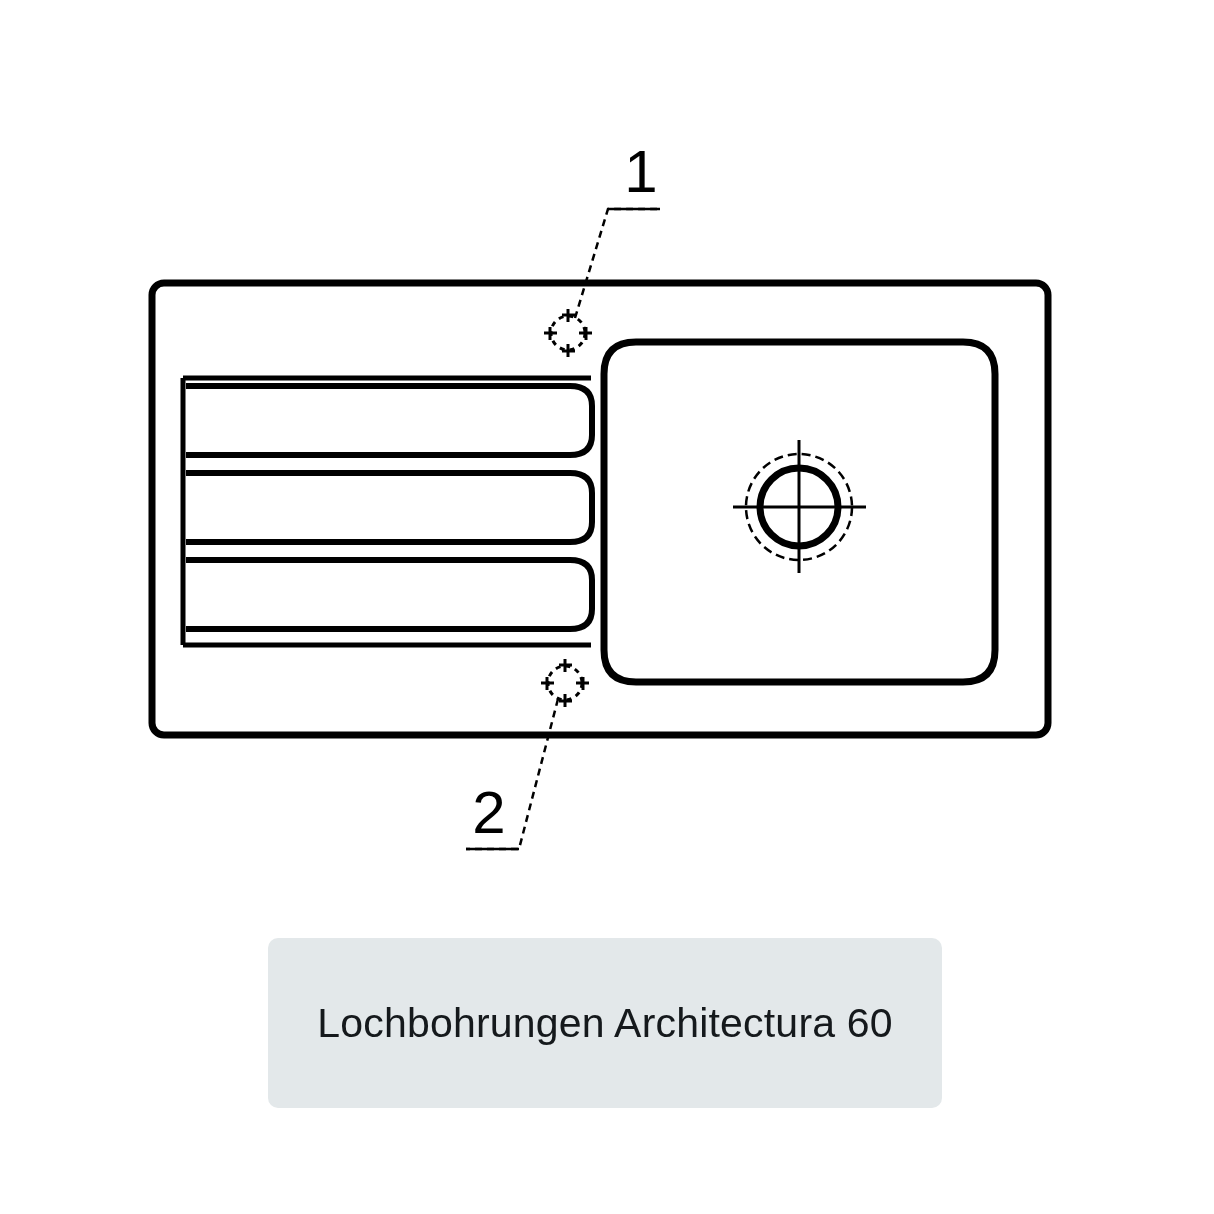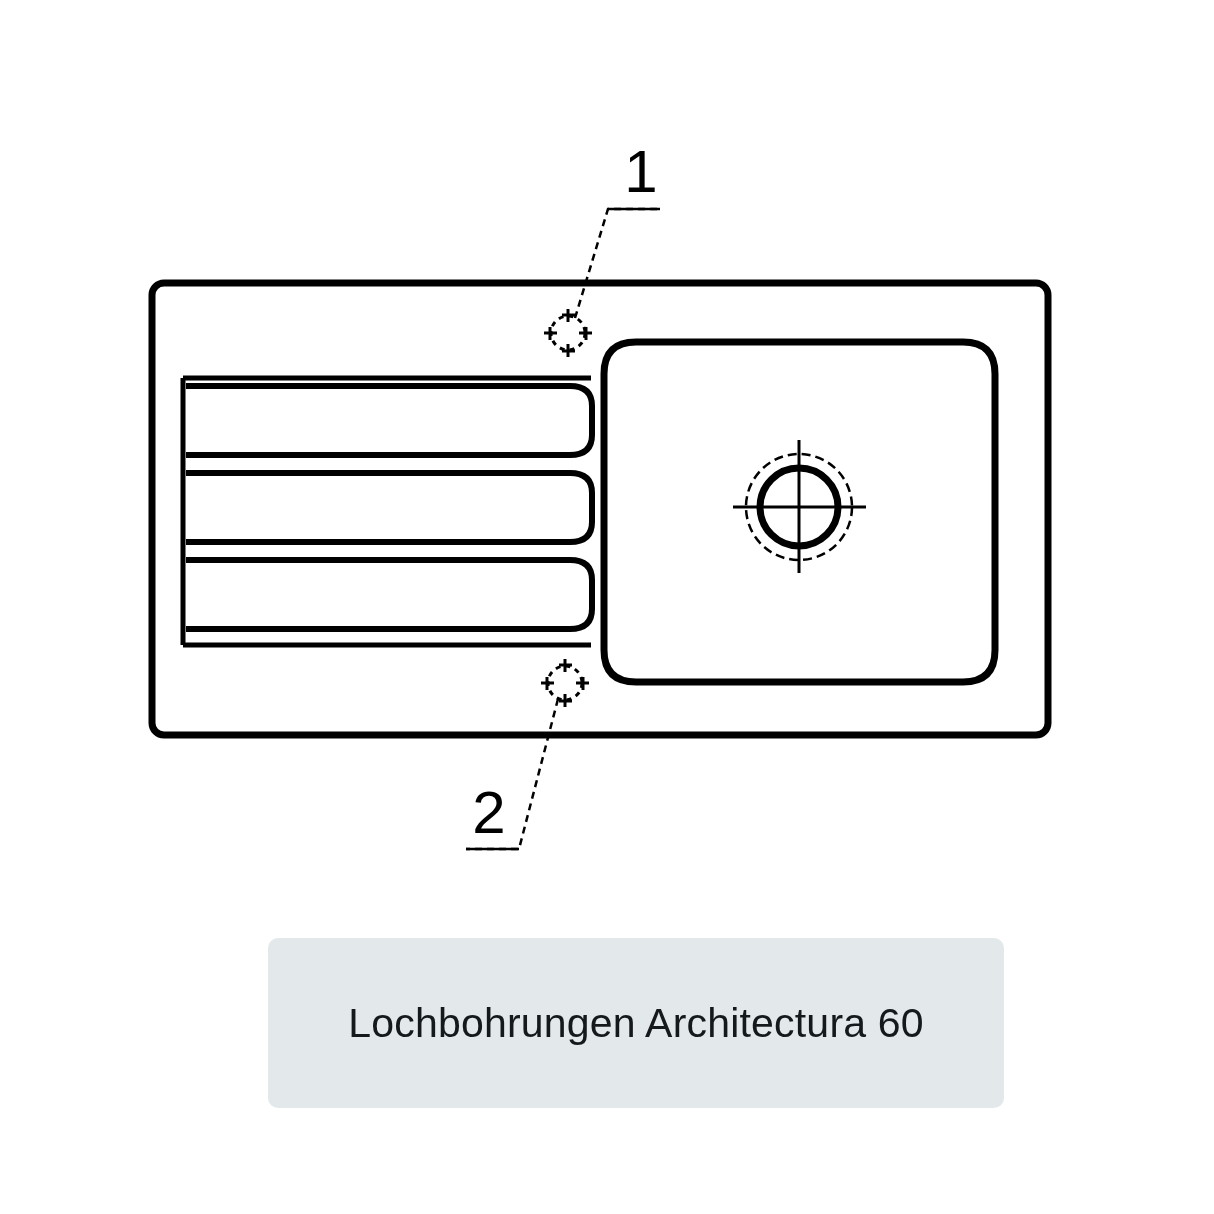--- a/index.html
+++ b/index.html
@@ -25,21 +25,21 @@
     left: 0;
     top: 0;
     width: 1214px;
     height: 1214px;
     display: block;
   }
   .caption-box {
     position: absolute;
     left: 268px;
     top: 938px;
-    width: 736px;
+    width: 674px;
     height: 170px;
     background: #e3e8ea;
     border-radius: 10px;
     display: flex;
     flex-direction: column;
     align-items: center;
     justify-content: center;
     box-sizing: border-box;
   }
   .caption-line {

